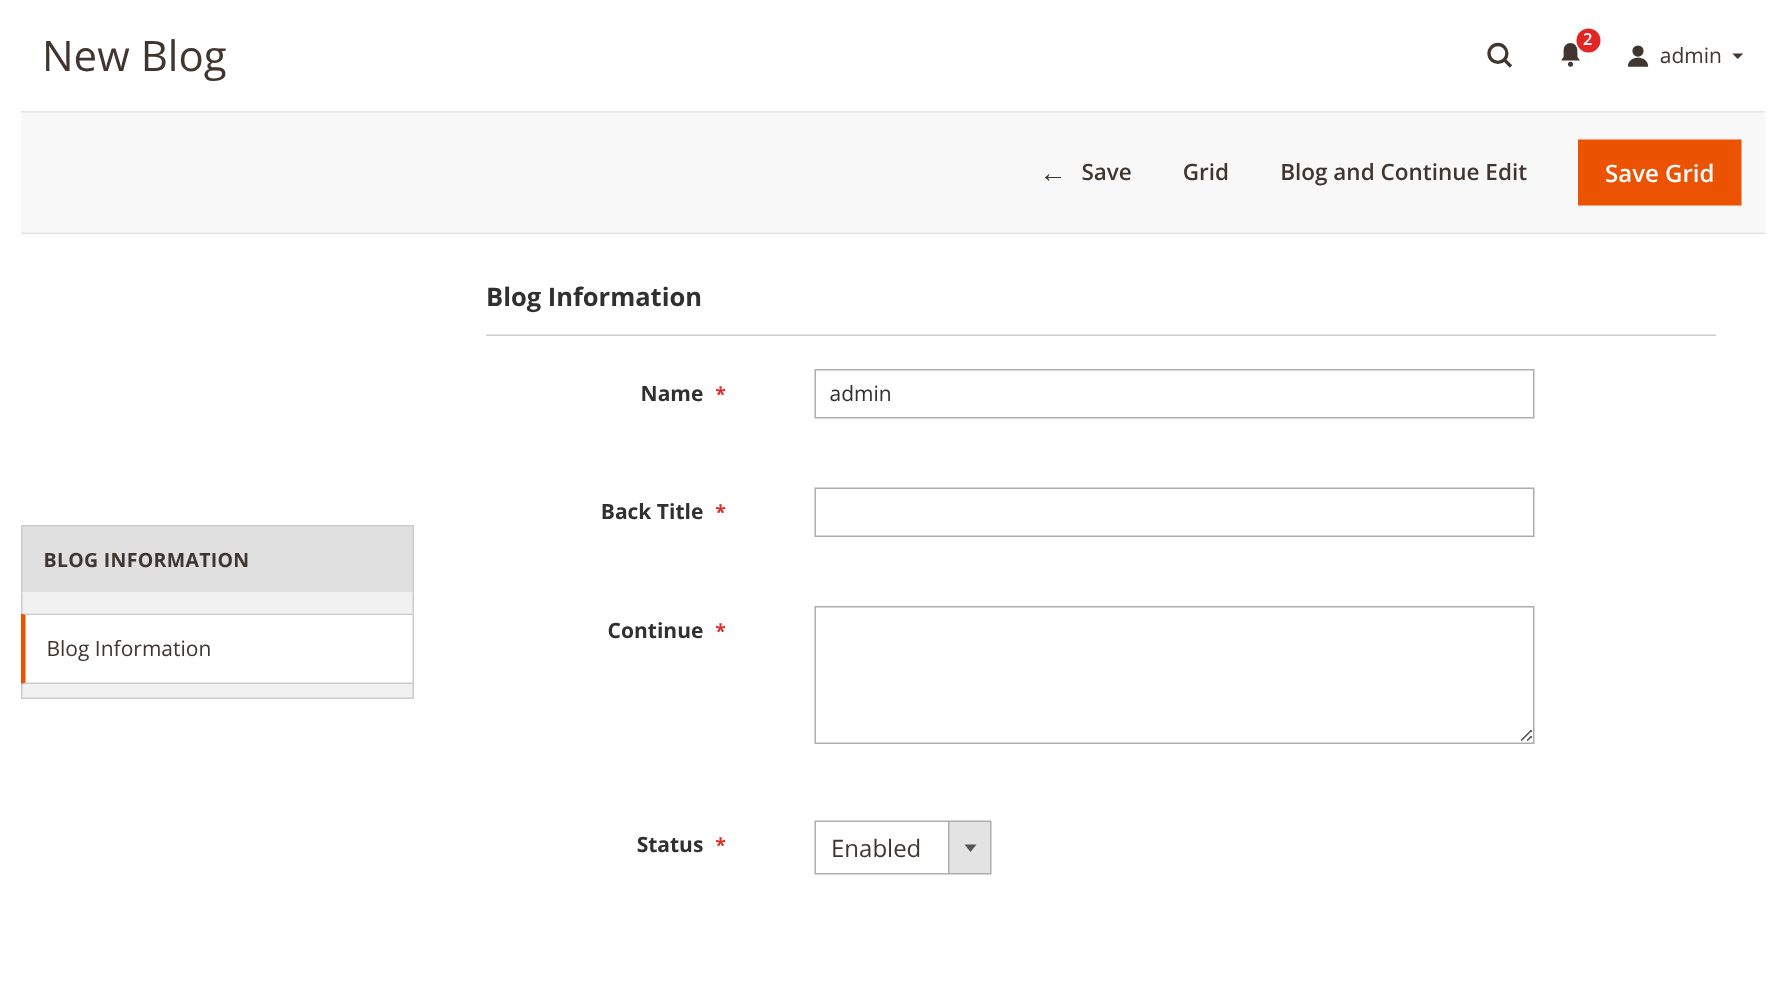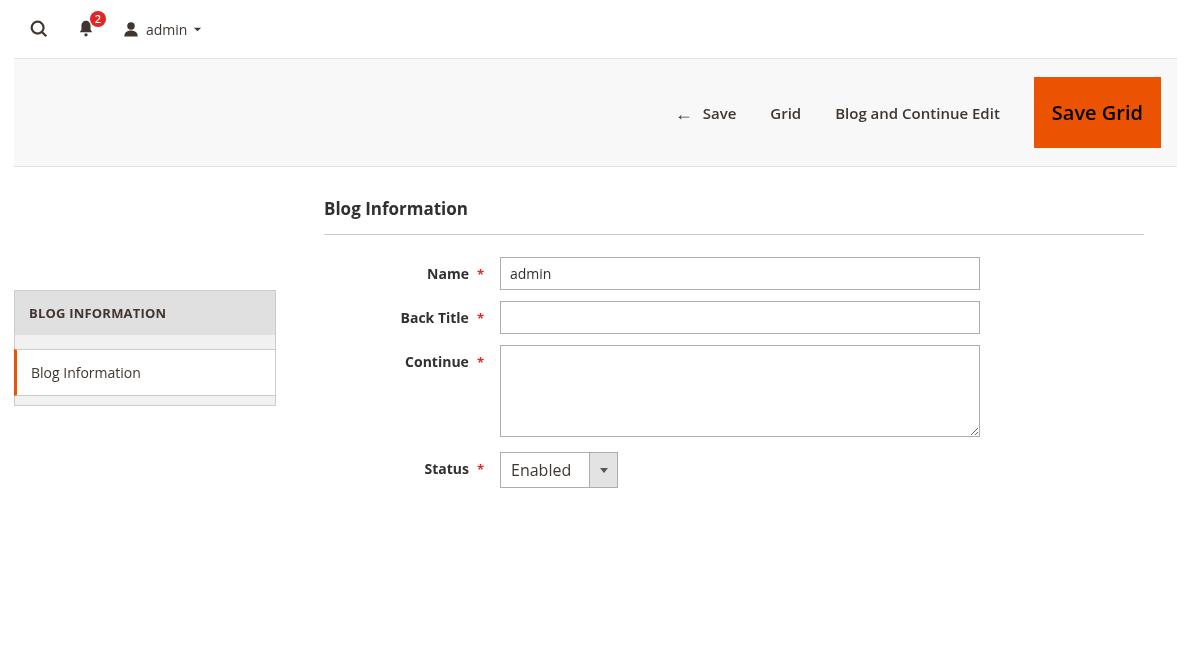--- a/index.html
+++ b/index.html
@@ -76,25 +76,25 @@
       gap: 10px;
       font-family: inherit;
     }
     .arrow-left::before {
       content: '←';
       font-size: 18px;
       font-weight: 700;
     }
     .primary-btn {
       background: #eb5202;
-      color: #000000;
+      color: #ffffff;
       border: none;
-      font-size: 20px;
+      font-size: 16px;
       font-weight: 600;
-      padding: 22px 18px;
+      padding: 11px 18px;
       cursor: pointer;
       font-family: inherit;
     }
     .content-area {
       display: flex;
       padding: 30px 14px 40px 14px;
       gap: 48px;
       align-items: center;
     }
     .side-tabs {
@@ -141,21 +141,22 @@
       font-size: 17px;
       font-weight: 700;
       color: #303030;
       padding-bottom: 14px;
       border-bottom: 1px solid #ccc;
       margin-bottom: 22px;
     }
     .form-row {
       display: flex;
       align-items: flex-start;
-      margin-bottom: 11px;
+      margin-bottom: 46px;
+      gap: 43px;
     }
     .form-label-wrap {
       width: 160px;
       flex: 0 0 160px;
       text-align: right;
       padding-top: 7px;
       font-weight: 700;
       font-size: 14px;
       color: #303030;
       position: relative;
@@ -206,20 +207,21 @@
       border-top: 5px solid #555;
     }
     svg { display: block; }
   </style>
 </head>
 <body>
 
 <div class="page-wrapper">
 
   <div class="header-row">
+    <h1 class="page-title">New Blog</h1>
     <div class="header-tools">
       <span class="icon-wrap">
         <svg width="22" height="22" viewBox="0 0 24 24" fill="none" stroke="#41362f" stroke-width="2.4">
           <circle cx="10.5" cy="10.5" r="6.5"></circle>
           <line x1="20" y1="20" x2="15.2" y2="15.2"></line>
         </svg>
       </span>
       <span class="icon-wrap">
         <svg width="20" height="20" viewBox="0 0 24 24" fill="#41362f">
           <path d="M12 2 C9 2 6.5 4.5 6.5 8 L6.5 13 L4.5 16 L19.5 16 L17.5 13 L17.5 8 C17.5 4.5 15 2 12 2 Z"></path>

